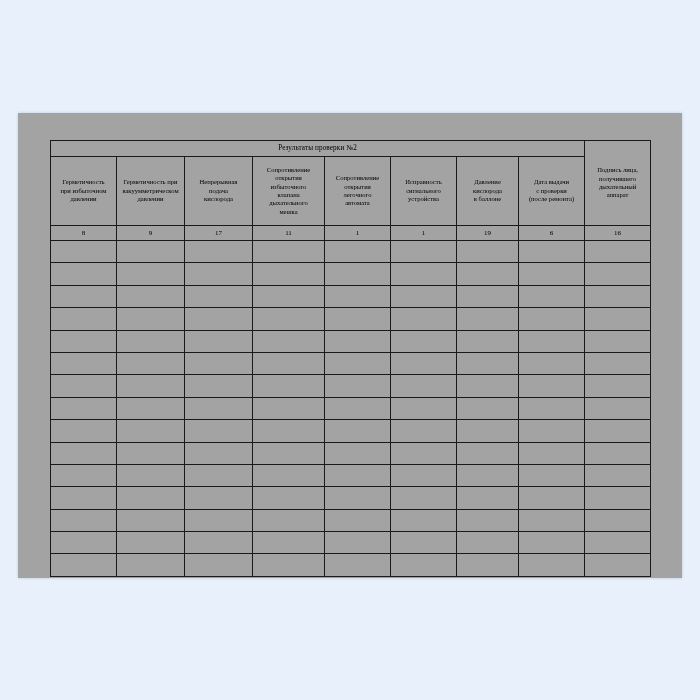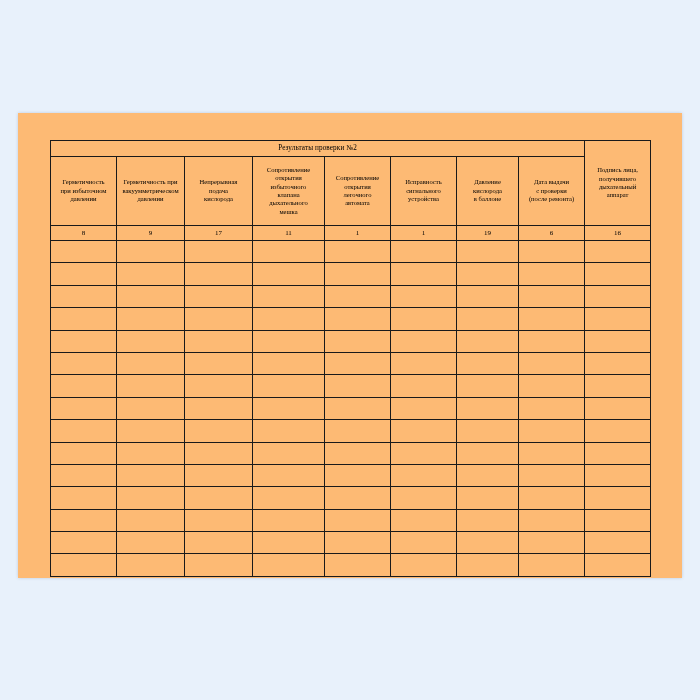--- a/index.html
+++ b/index.html
@@ -17,21 +17,21 @@
     position: relative;
     width: 700px;
     height: 700px;
   }
   .page-sheet {
     position: absolute;
     left: 18px;
     top: 113px;
     width: 664px;
     height: 465px;
-    background: #fdba74;
+    background: #a3a3a3;
     box-shadow: 0 0 3px rgba(80,110,150,0.28);
   }
   .table-wrap {
     position: absolute;
     left: 32px;
     top: 27px;
     width: 600px;
   }
   table.doc-table {
     border-collapse: collapse;

